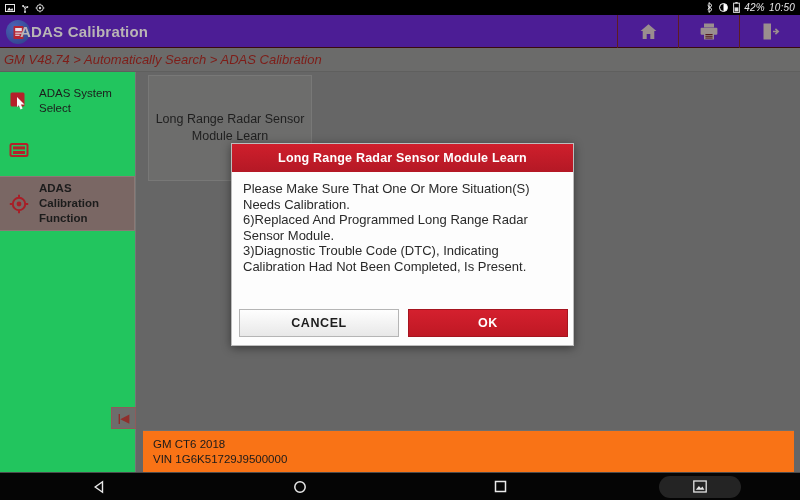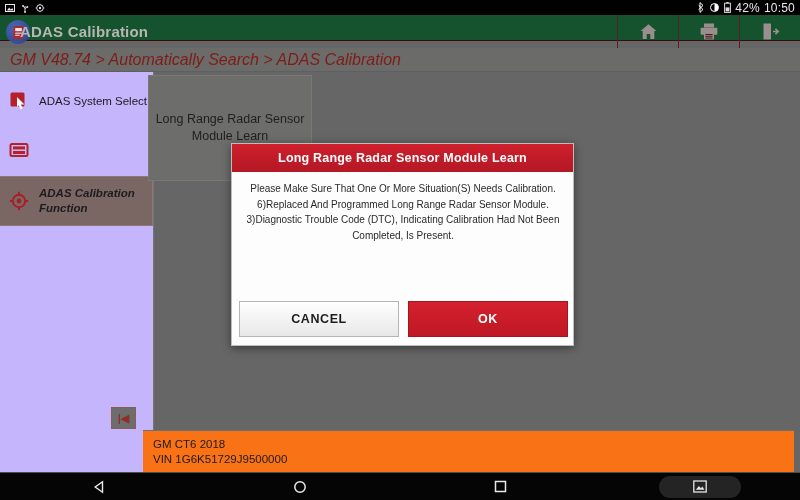--- a/index.html
+++ b/index.html
@@ -19,28 +19,28 @@
   .statusbar {
     position: absolute; top: 0; left: 0;
     width: 800px; height: 15px;
     background: #000;
     display: flex; align-items: center;
     padding: 0 5px;
     color: #e8e8e8;
   }
   .sb-left { display: flex; align-items: center; gap: 5px; }
   .sb-right { margin-left: auto; display: flex; align-items: center; gap: 4px; }
-  .sb-text { font-size: 12px; color: #e8e8e8; letter-spacing: .2px; }
+  .sb-text { font-size: 10px; color: #e8e8e8; letter-spacing: .2px; font-style: italic; }
   .sb-ico { display: inline-flex; align-items: center; }
 
   
   .header {
     position: absolute; top: 15px; left: 0;
-    width: 800px; height: 26px;
-    background: #14532d;
+    width: 800px; height: 33px;
+    background: #4c1d95;
     border-bottom: 1px solid #3a0a0d;
   }
   .app-logo {
     position: absolute; left: 6px; top: 5px;
     width: 24px; height: 24px; border-radius: 50%;
     background: radial-gradient(circle at 35% 30%, #4b68b8, #2c3f86);
     display: flex; align-items: center; justify-content: center;
     opacity: .95;
   }
   .app-title {
@@ -55,49 +55,49 @@
     border-left: 1px solid #5d1d21;
   }
   .hdr-btn svg { fill: #9a8e8e; }
 
   
   .breadcrumb {
     position: absolute; top: 48px; left: 0;
     width: 800px; height: 24px;
     background: #6b6b6a;
     color: #7e1d18;
-    font-style: italic; font-size: 16px;
+    font-style: italic; font-size: 13px;
     display: flex; align-items: center;
-    padding-left: 10px;
+    padding-left: 4px;
     border-bottom: 1px solid #5f5f5e;
   }
 
   
   .sidebar {
     position: absolute; top: 72px; left: 0;
-    width: 154px; height: 400px;
-    background: #c4b5fd;
+    width: 136px; height: 400px;
+    background: #22c55e;
     border-right: 1px solid #767676;
     padding-top: 4px;
   }
   .side-item {
     position: relative;
     min-height: 50px;
     display: flex; align-items: center;
     padding: 4px 6px 4px 8px;
     gap: 9px;
   }
   .side-item.selected {
     background: #7a6764;
     border: 1px solid #8b7975;
     border-left: none;
   }
   .side-ico { width: 22px; min-width: 22px; display: flex; align-items: center; justify-content: center; }
   .side-label { font-size: 11.5px; color: #1c1c1c; line-height: 15px; }
-  .side-item.selected .side-label { font-weight: bold; font-style: italic; }
+  .side-item.selected .side-label { font-weight: bold; }
 
   .collapse-btn {
     position: absolute; left: 111px; top: 407px;
     width: 25px; height: 22px;
     background: #6d6d6c;
     border: 1px solid #8e5b5b;
     display: flex; align-items: center; justify-content: center;
     color: #8f2f2c; font-size: 11px; font-weight: bold;
   }
 
@@ -135,30 +135,30 @@
   }
   .dialog-title {
     height: 28px;
     background: linear-gradient(#cf1f2c, #b41825);
     color: #ffffff; font-size: 12.5px; font-weight: bold;
     display: flex; align-items: center; justify-content: center;
     letter-spacing: .2px;
   }
   .dialog-body {
     padding: 9px 10px 0 11px;
-    font-size: 10px; color: #2a2a2a; line-height: 15.5px; text-align: center;
+    font-size: 13px; color: #2a2a2a; line-height: 15.5px;
   }
   .dialog-body p { margin: 0; }
   .dialog-actions {
     position: absolute; bottom: 0; left: 0; width: 343px;
     padding: 0 7px 8px 7px;
     display: flex; gap: 9px;
   }
   .btn {
-    height: 36px; flex: 1;
+    height: 28px; flex: 1;
     display: flex; align-items: center; justify-content: center;
     font-size: 12.5px; font-weight: bold; letter-spacing: .6px;
   }
   .btn-cancel {
     background: linear-gradient(#fefefe, #e8e8e8);
     border: 1px solid #b5b5b5;
     color: #1d1d1d;
   }
   .btn-ok {
     background: linear-gradient(#d4202e, #bf1824);

